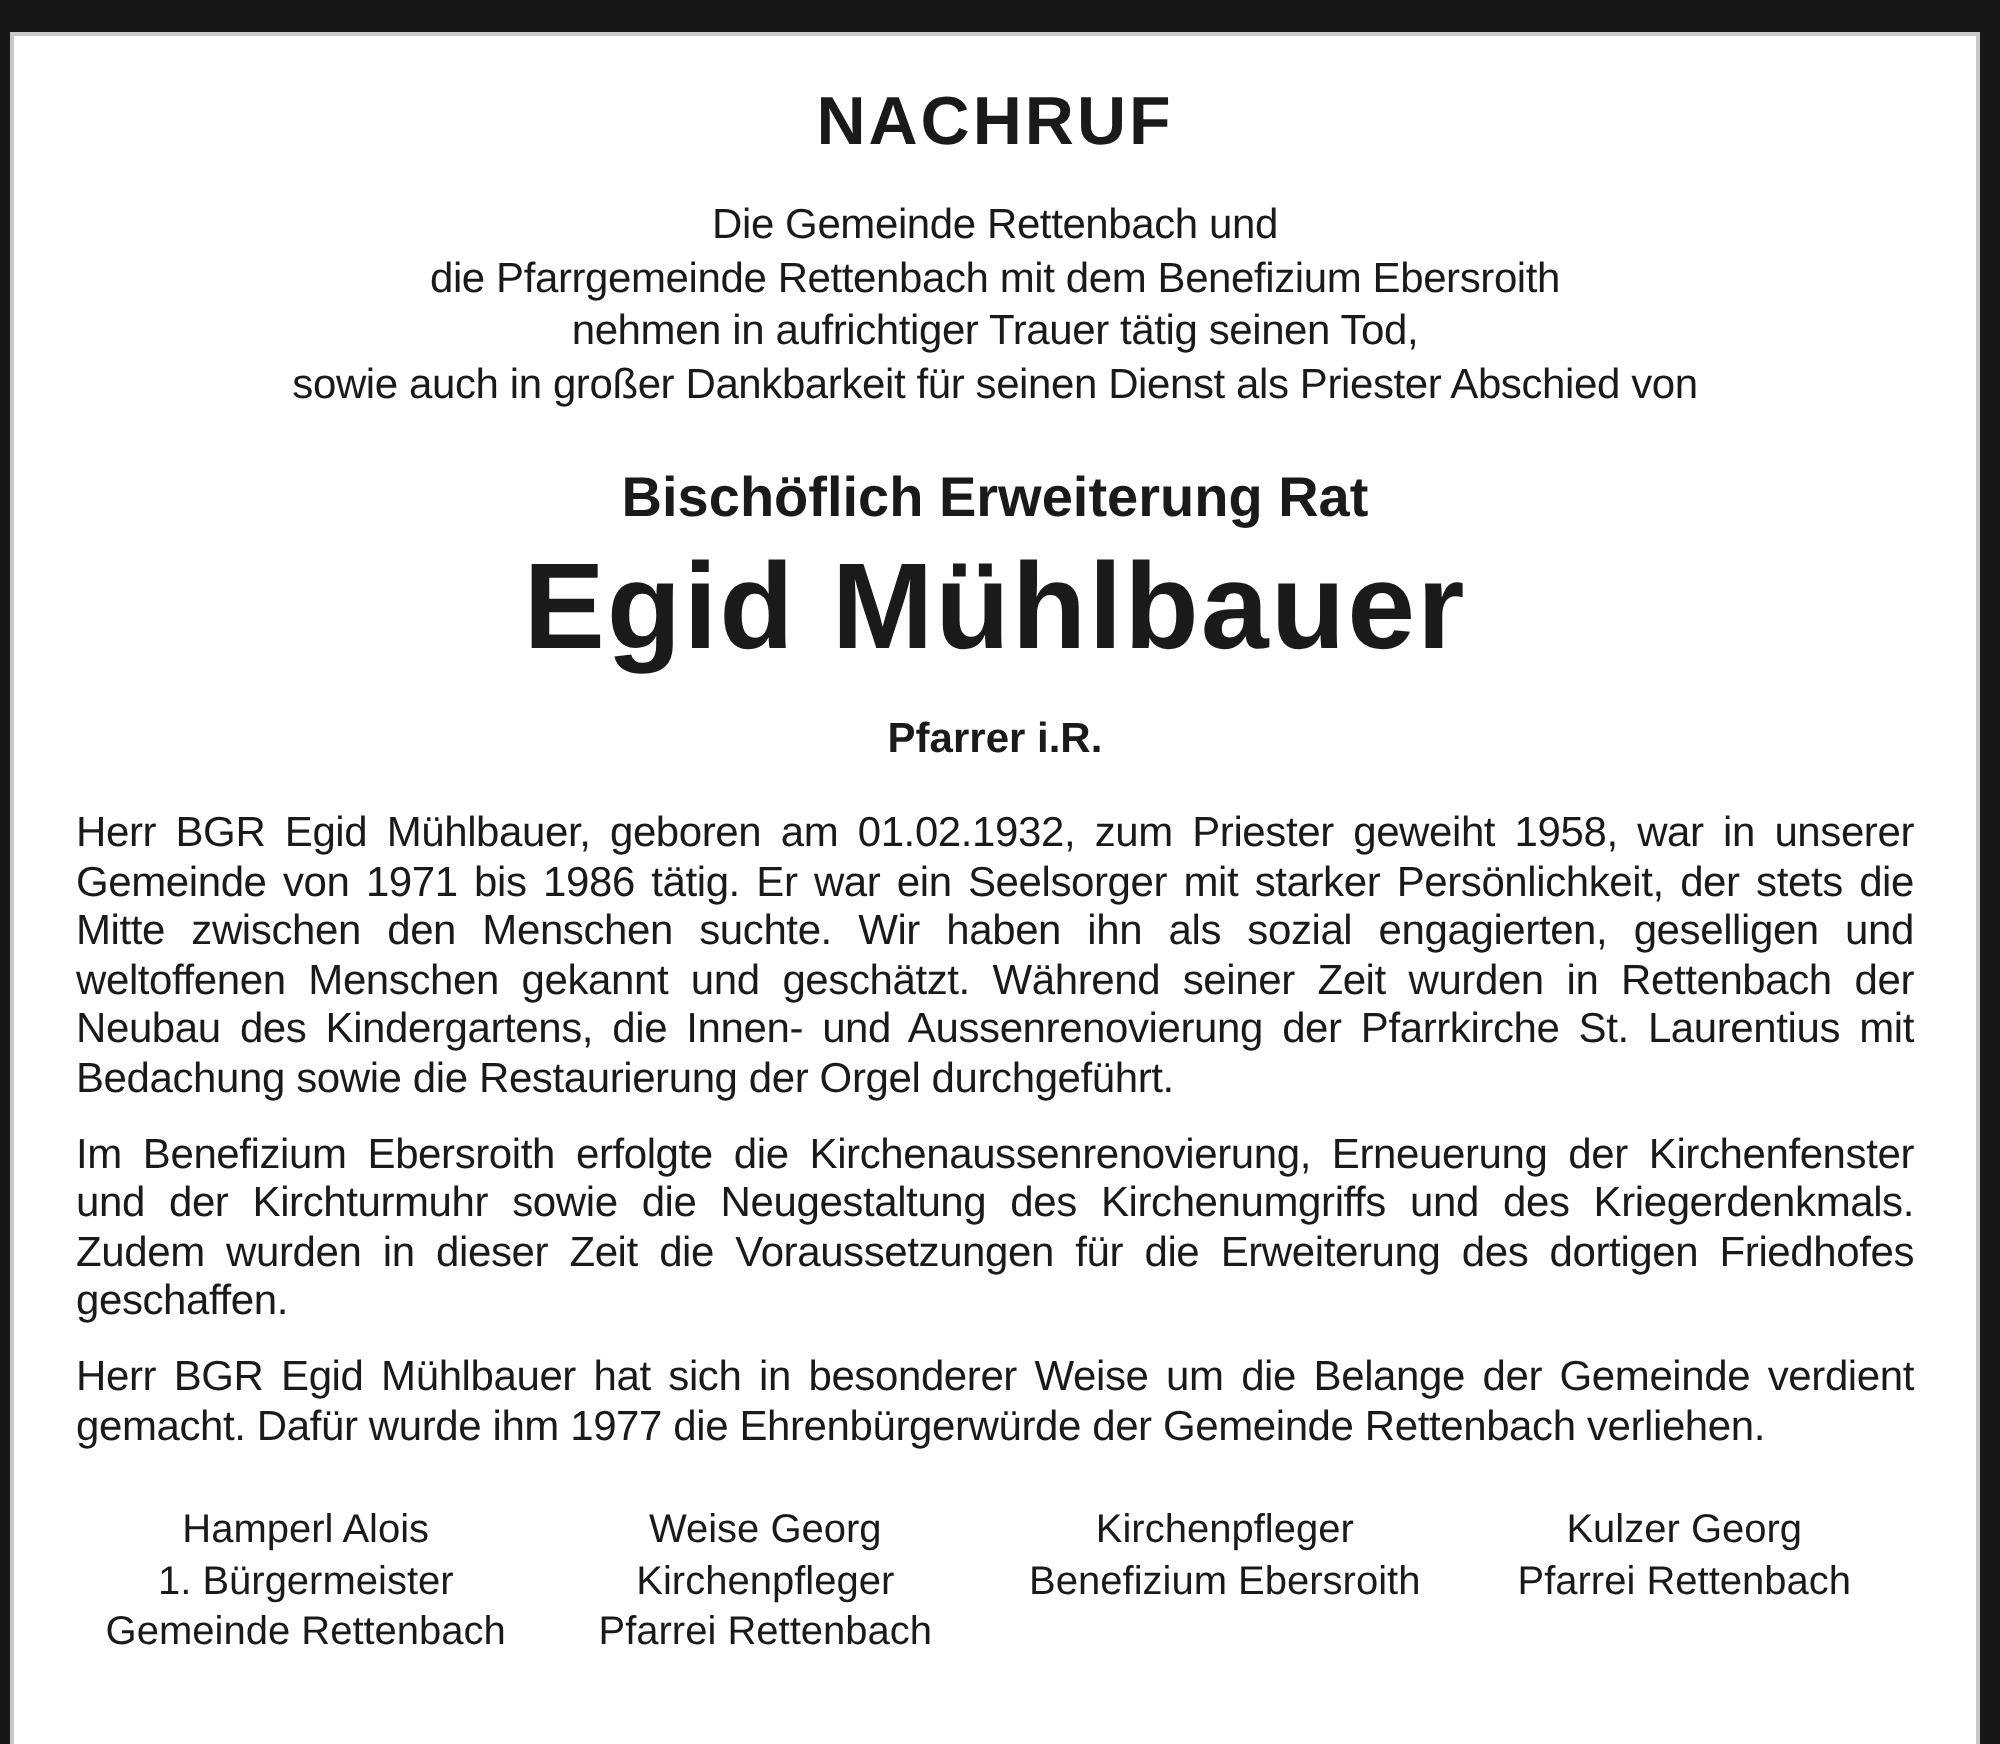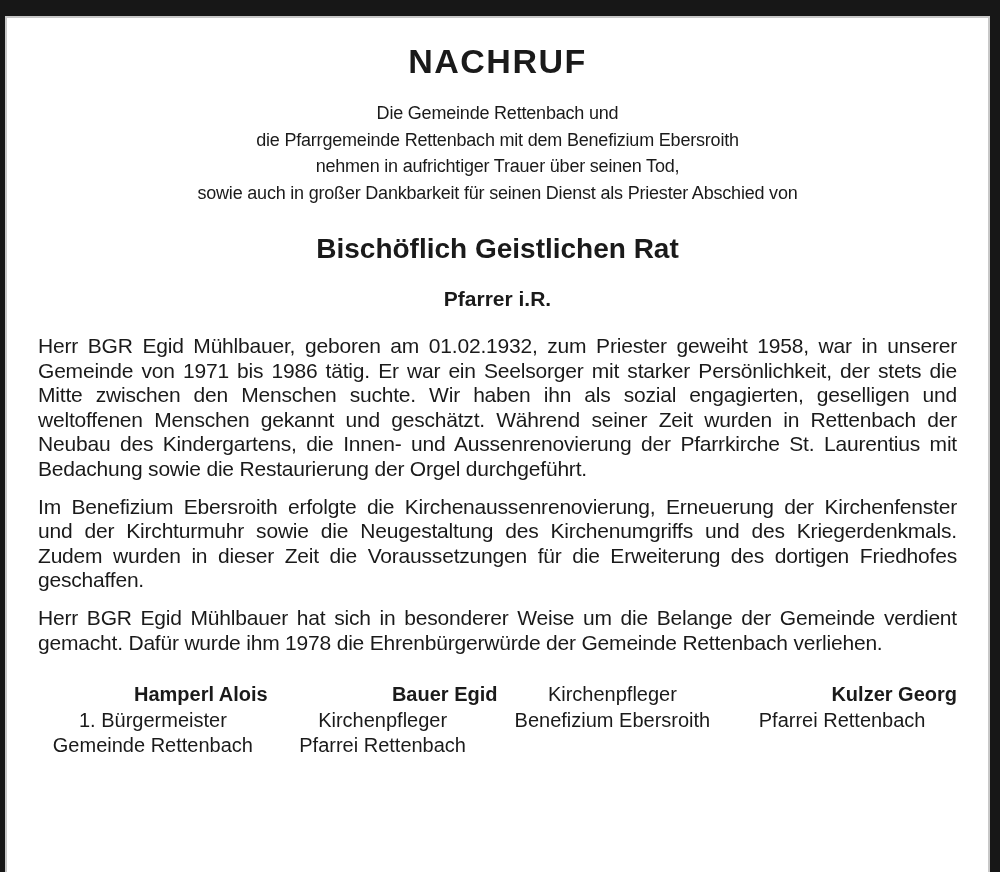--- a/index.html
+++ b/index.html
@@ -33,21 +33,21 @@
     margin: 24px 0 0;
     text-align: center;
     font-size: 34px;
     font-weight: bold;
     letter-spacing: 1.5px;
     line-height: 38px;
   }
   .intro {
     margin-top: 20px;
     text-align: center;
-    font-size: 18px;
+    font-size: 21px;
     line-height: 26.5px;
     letter-spacing: -0.2px;
   }
   .honorific {
     margin-top: 27px;
     text-align: center;
     font-size: 28px;
     font-weight: bold;
     line-height: 32px;
   }
@@ -81,56 +81,56 @@
     display: flex;
     flex-direction: row;
   }
   .signatory {
     flex: 1 1 0;
     text-align: center;
     font-size: 20px;
     line-height: 25.5px;
   }
   .sig-name {
-    font-weight: bold;
-    text-align: right;
+    font-weight: normal;
   }
 </style>
 </head>
 <body>
 
 <div class="frame">
   <div class="page">
 
     <h1 class="title">NACHRUF</h1>
 
     <div class="intro">
       <div class="intro-line">Die Gemeinde Rettenbach und</div>
       <div class="intro-line">die Pfarrgemeinde Rettenbach mit dem Benefizium Ebersroith</div>
-      <div class="intro-line">nehmen in aufrichtiger Trauer über seinen Tod,</div>
+      <div class="intro-line">nehmen in aufrichtiger Trauer tätig seinen Tod,</div>
       <div class="intro-line">sowie auch in großer Dankbarkeit für seinen Dienst als Priester Abschied von</div>
     </div>
 
-    <div class="honorific">Bischöflich Geistlichen Rat</div>
+    <div class="honorific">Bischöflich Erweiterung Rat</div>
 
+    <div class="deceased-name">Egid Mühlbauer</div>
 
     <div class="deceased-role">Pfarrer i.R.</div>
 
     <p class="body-par first">Herr BGR Egid Mühlbauer, geboren am 01.02.1932, zum Priester geweiht 1958, war in unserer Gemeinde von 1971 bis 1986 tätig. Er war ein Seelsorger mit starker Persönlichkeit, der stets die Mitte zwischen den Menschen suchte. Wir haben ihn als sozial engagierten, geselligen und weltoffenen Menschen gekannt und geschätzt. Während seiner Zeit wurden in Rettenbach der Neubau des Kindergartens, die Innen- und Aussenrenovierung der Pfarrkirche St. Laurentius mit Bedachung sowie die Restaurierung der Orgel durchgeführt.</p>
     <p class="body-par">Im Benefizium Ebersroith erfolgte die Kirchenaussenrenovierung, Erneuerung der Kirchenfenster und der Kirchturmuhr sowie die Neugestaltung des Kirchenumgriffs und des Kriegerdenkmals. Zudem wurden in dieser Zeit die Voraussetzungen für die Erweiterung des dortigen Friedhofes geschaffen.</p>
-    <p class="body-par">Herr BGR Egid Mühlbauer hat sich in besonderer Weise um die Belange der Gemeinde verdient gemacht. Dafür wurde ihm 1978 die Ehrenbürgerwürde der Gemeinde Rettenbach verliehen.</p>
+    <p class="body-par">Herr BGR Egid Mühlbauer hat sich in besonderer Weise um die Belange der Gemeinde verdient gemacht. Dafür wurde ihm 1977 die Ehrenbürgerwürde der Gemeinde Rettenbach verliehen.</p>
 
     <div class="signatures">
       <div class="signatory">
         <div class="sig-name">Hamperl Alois</div>
         <div class="sig-title">1. Bürgermeister</div>
         <div class="sig-org">Gemeinde Rettenbach</div>
       </div>
       <div class="signatory">
-        <div class="sig-name">Bauer Egid</div>
+        <div class="sig-name">Weise Georg</div>
         <div class="sig-title">Kirchenpfleger</div>
         <div class="sig-org">Pfarrei Rettenbach</div>
       </div>
       <div class="signatory">
         <div class="sig-title">Kirchenpfleger</div>
         <div class="sig-org">Benefizium Ebersroith</div>
       </div>
       <div class="signatory">
         <div class="sig-name">Kulzer Georg</div>
         <div class="sig-org">Pfarrei Rettenbach</div>

